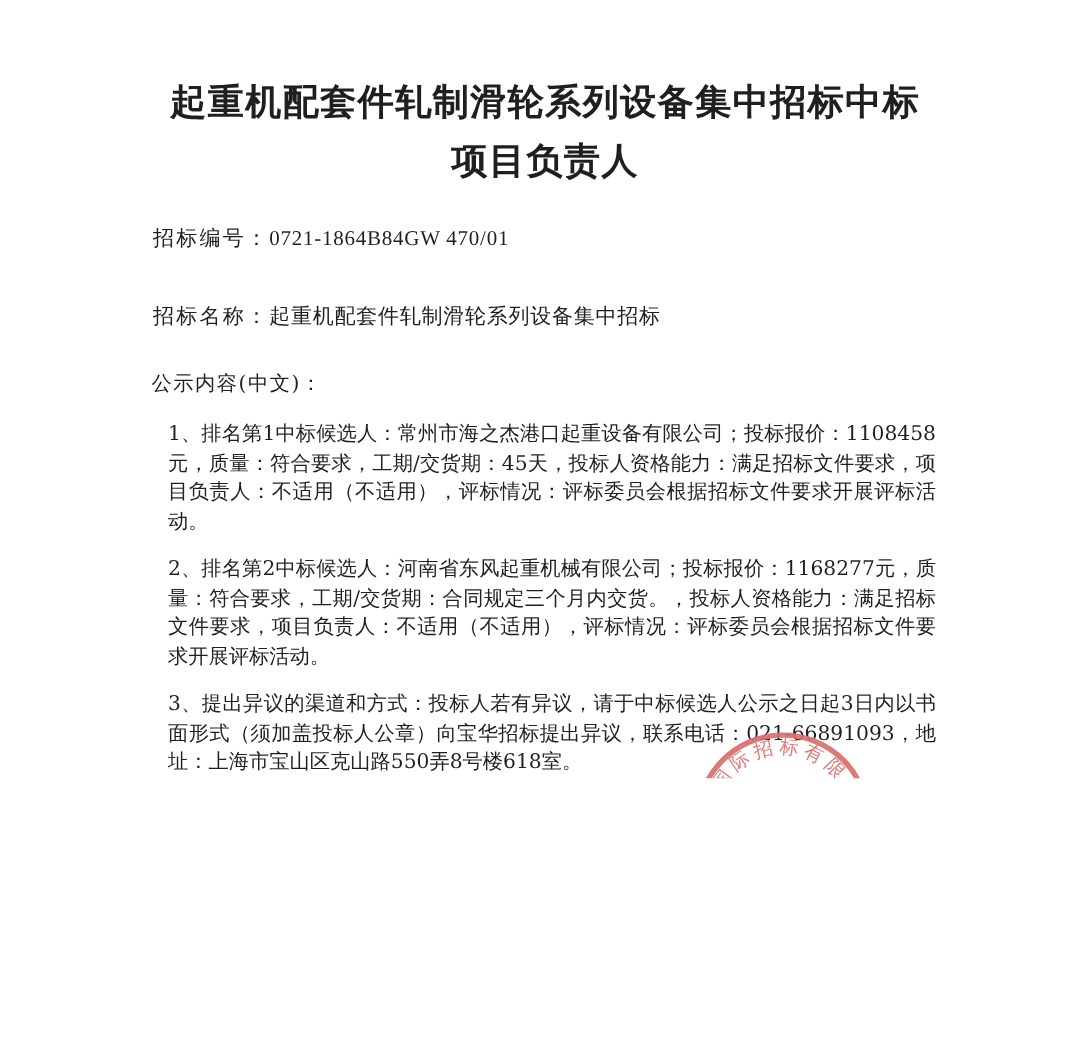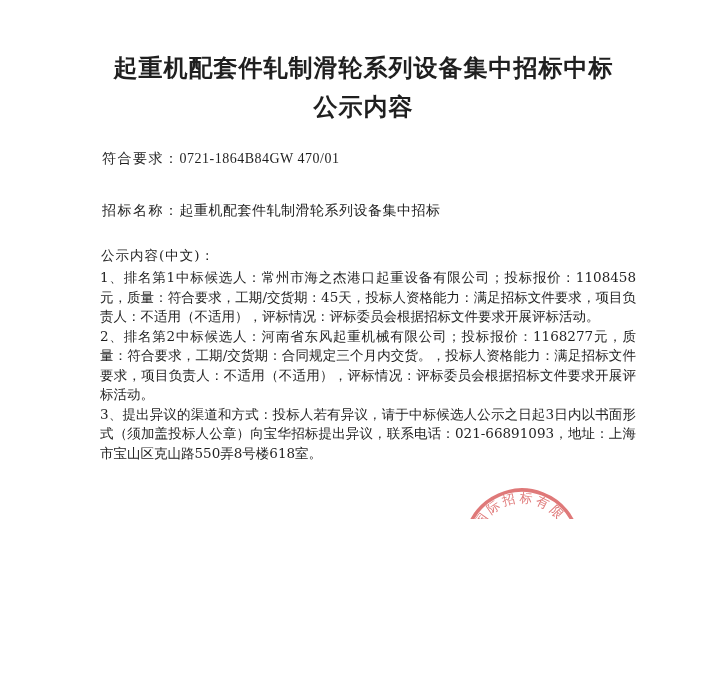--- a/index.html
+++ b/index.html
@@ -41,21 +41,21 @@
   }
   .content {
     position: absolute;
     left: 100px; top: 268px;
     width: 536px;
     font-size: 13.5px;
     line-height: 19.5px;
     text-align: justify;
     text-justify: inter-ideograph;
   }
-  .content p { margin: 0; }
+  .content p { margin: 12px; }
   .seal {
     position: absolute;
     left: 460px; top: 485px;
     width: 124px; height: 124px;
     transform: rotate(-24deg);
     opacity: 0.92;
     z-index: 1;
   }
   .stamp-label {
     position: absolute;
@@ -78,25 +78,25 @@
     z-index: 2;
   }
 </style>
 </head>
 <body>
 
 <div class="page">
 
   <div class="title">
     <div>起重机配套件轧制滑轮系列设备集中招标中标</div>
-    <div>公示内容</div>
+    <div>项目负责人</div>
   </div>
 
   <div class="meta meta-no">
-    <span>符合要求：</span><span class="val">0721-1864B84GW 470/01</span>
+    <span>招标编号：</span><span class="val">0721-1864B84GW 470/01</span>
   </div>
 
   <div class="meta meta-name">
     <span>招标名称：</span><span class="val">起重机配套件轧制滑轮系列设备集中招标</span>
   </div>
 
   <div class="content-header">公示内容(中文)：</div>
 
   <div class="content">
     <p>1、排名第1中标候选人：常州市海之杰港口起重设备有限公司；投标报价：1108458元，质量：符合要求，工期/交货期：45天，投标人资格能力：满足招标文件要求，项目负责人：不适用（不适用），评标情况：评标委员会根据招标文件要求开展评标活动。</p>

